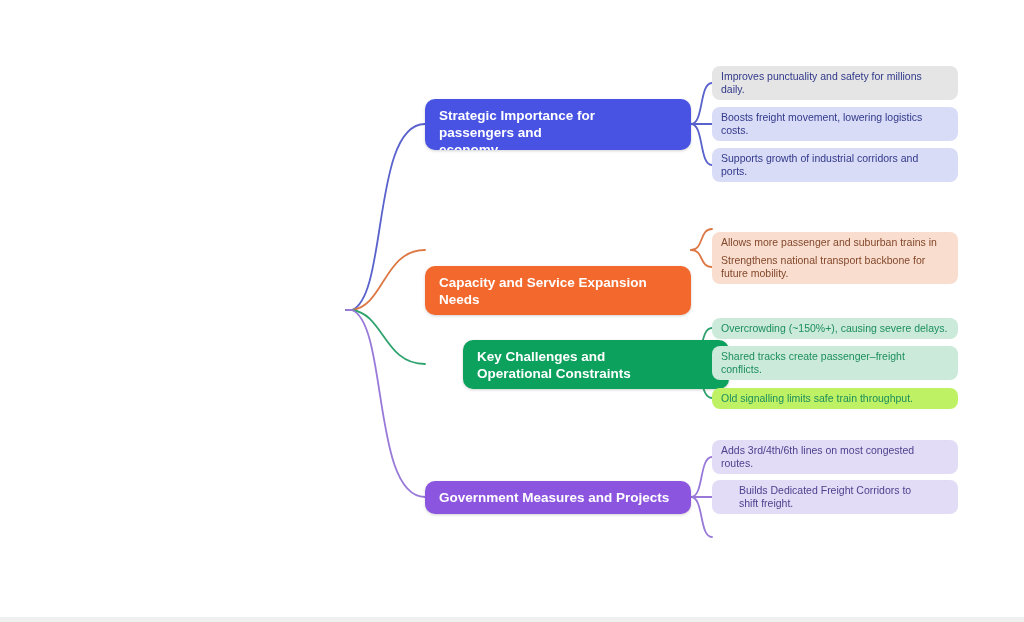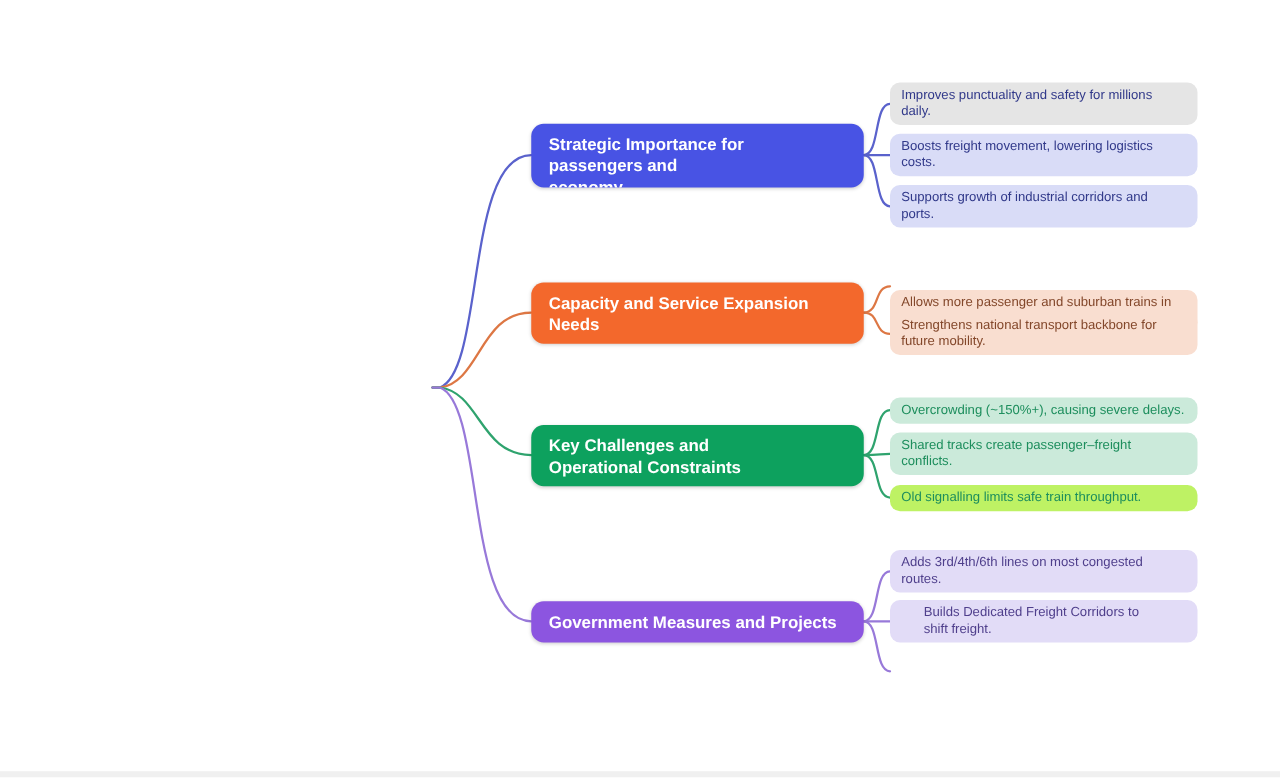--- a/index.html
+++ b/index.html
@@ -44,21 +44,21 @@
     color: #ffffff;
     font-size: 13.5px; font-weight: 700;
     line-height: 17px;
     padding: 8px 14px;
     white-space: pre-line;
     overflow: hidden;
     box-shadow: 0 1px 3px rgba(0,0,0,0.18);
   }
   .b1 { top: 99px;  height: 51px; }
   .b2 { top: 226px; height: 49px; }
-  .b3 { top: 340px; height: 49px; }
+  .b3 { top: 340px; height: 49px; margin-left: 38px; }
   .b4 { top: 481px; height: 33px; }
 
   .leaf {
     position: absolute;
     left: 712px; width: 246px;
     box-sizing: border-box;
     border-radius: 8px;
     font-size: 10.5px; font-weight: 500;
     line-height: 13px;
     padding: 4px 9px;
@@ -111,21 +111,21 @@
 
     <path d="M691,497 C704,497 699,457 712,457" style="stroke: rgb(152, 121, 217);"></path>
     <path d="M691,497 C704,497 704,497 712,497" style="stroke: rgb(152, 121, 217);"></path>
     <path d="M691,497 C704,497 699,537 712,537" style="stroke: rgb(152, 121, 217);"></path>
   </svg>
 
 
   <div class="branch b1" style="background: rgb(72, 83, 228);">Strategic Importance for
 passengers and
 economy</div>
-  <div class="branch b2" style="background: rgb(243, 104, 44);">Capacity and Service Expansion
+  <div class="branch b2" style="background: rgb(243, 104, 44); margin-top: 40px;">Capacity and Service Expansion
 Needs</div>
   <div class="branch b3" style="background: rgb(13, 161, 94);">Key Challenges and
 Operational Constraints</div>
   <div class="branch b4" style="background: rgb(140, 85, 224);">Government Measures and Projects</div>
 
   <div class="leaf b1-l1" style="background: #e5e5e5; color: rgb(49, 57, 138);">Improves punctuality and safety for millions
 daily.</div>
   <div class="leaf b1-l3" style="background: rgb(217, 220, 247); color: rgb(49, 57, 138);">Supports growth of industrial corridors and
 ports.</div>
   <div class="leaf b1-l2" style="background: rgb(217, 220, 247); color: rgb(49, 57, 138);">Boosts freight movement, lowering logistics

